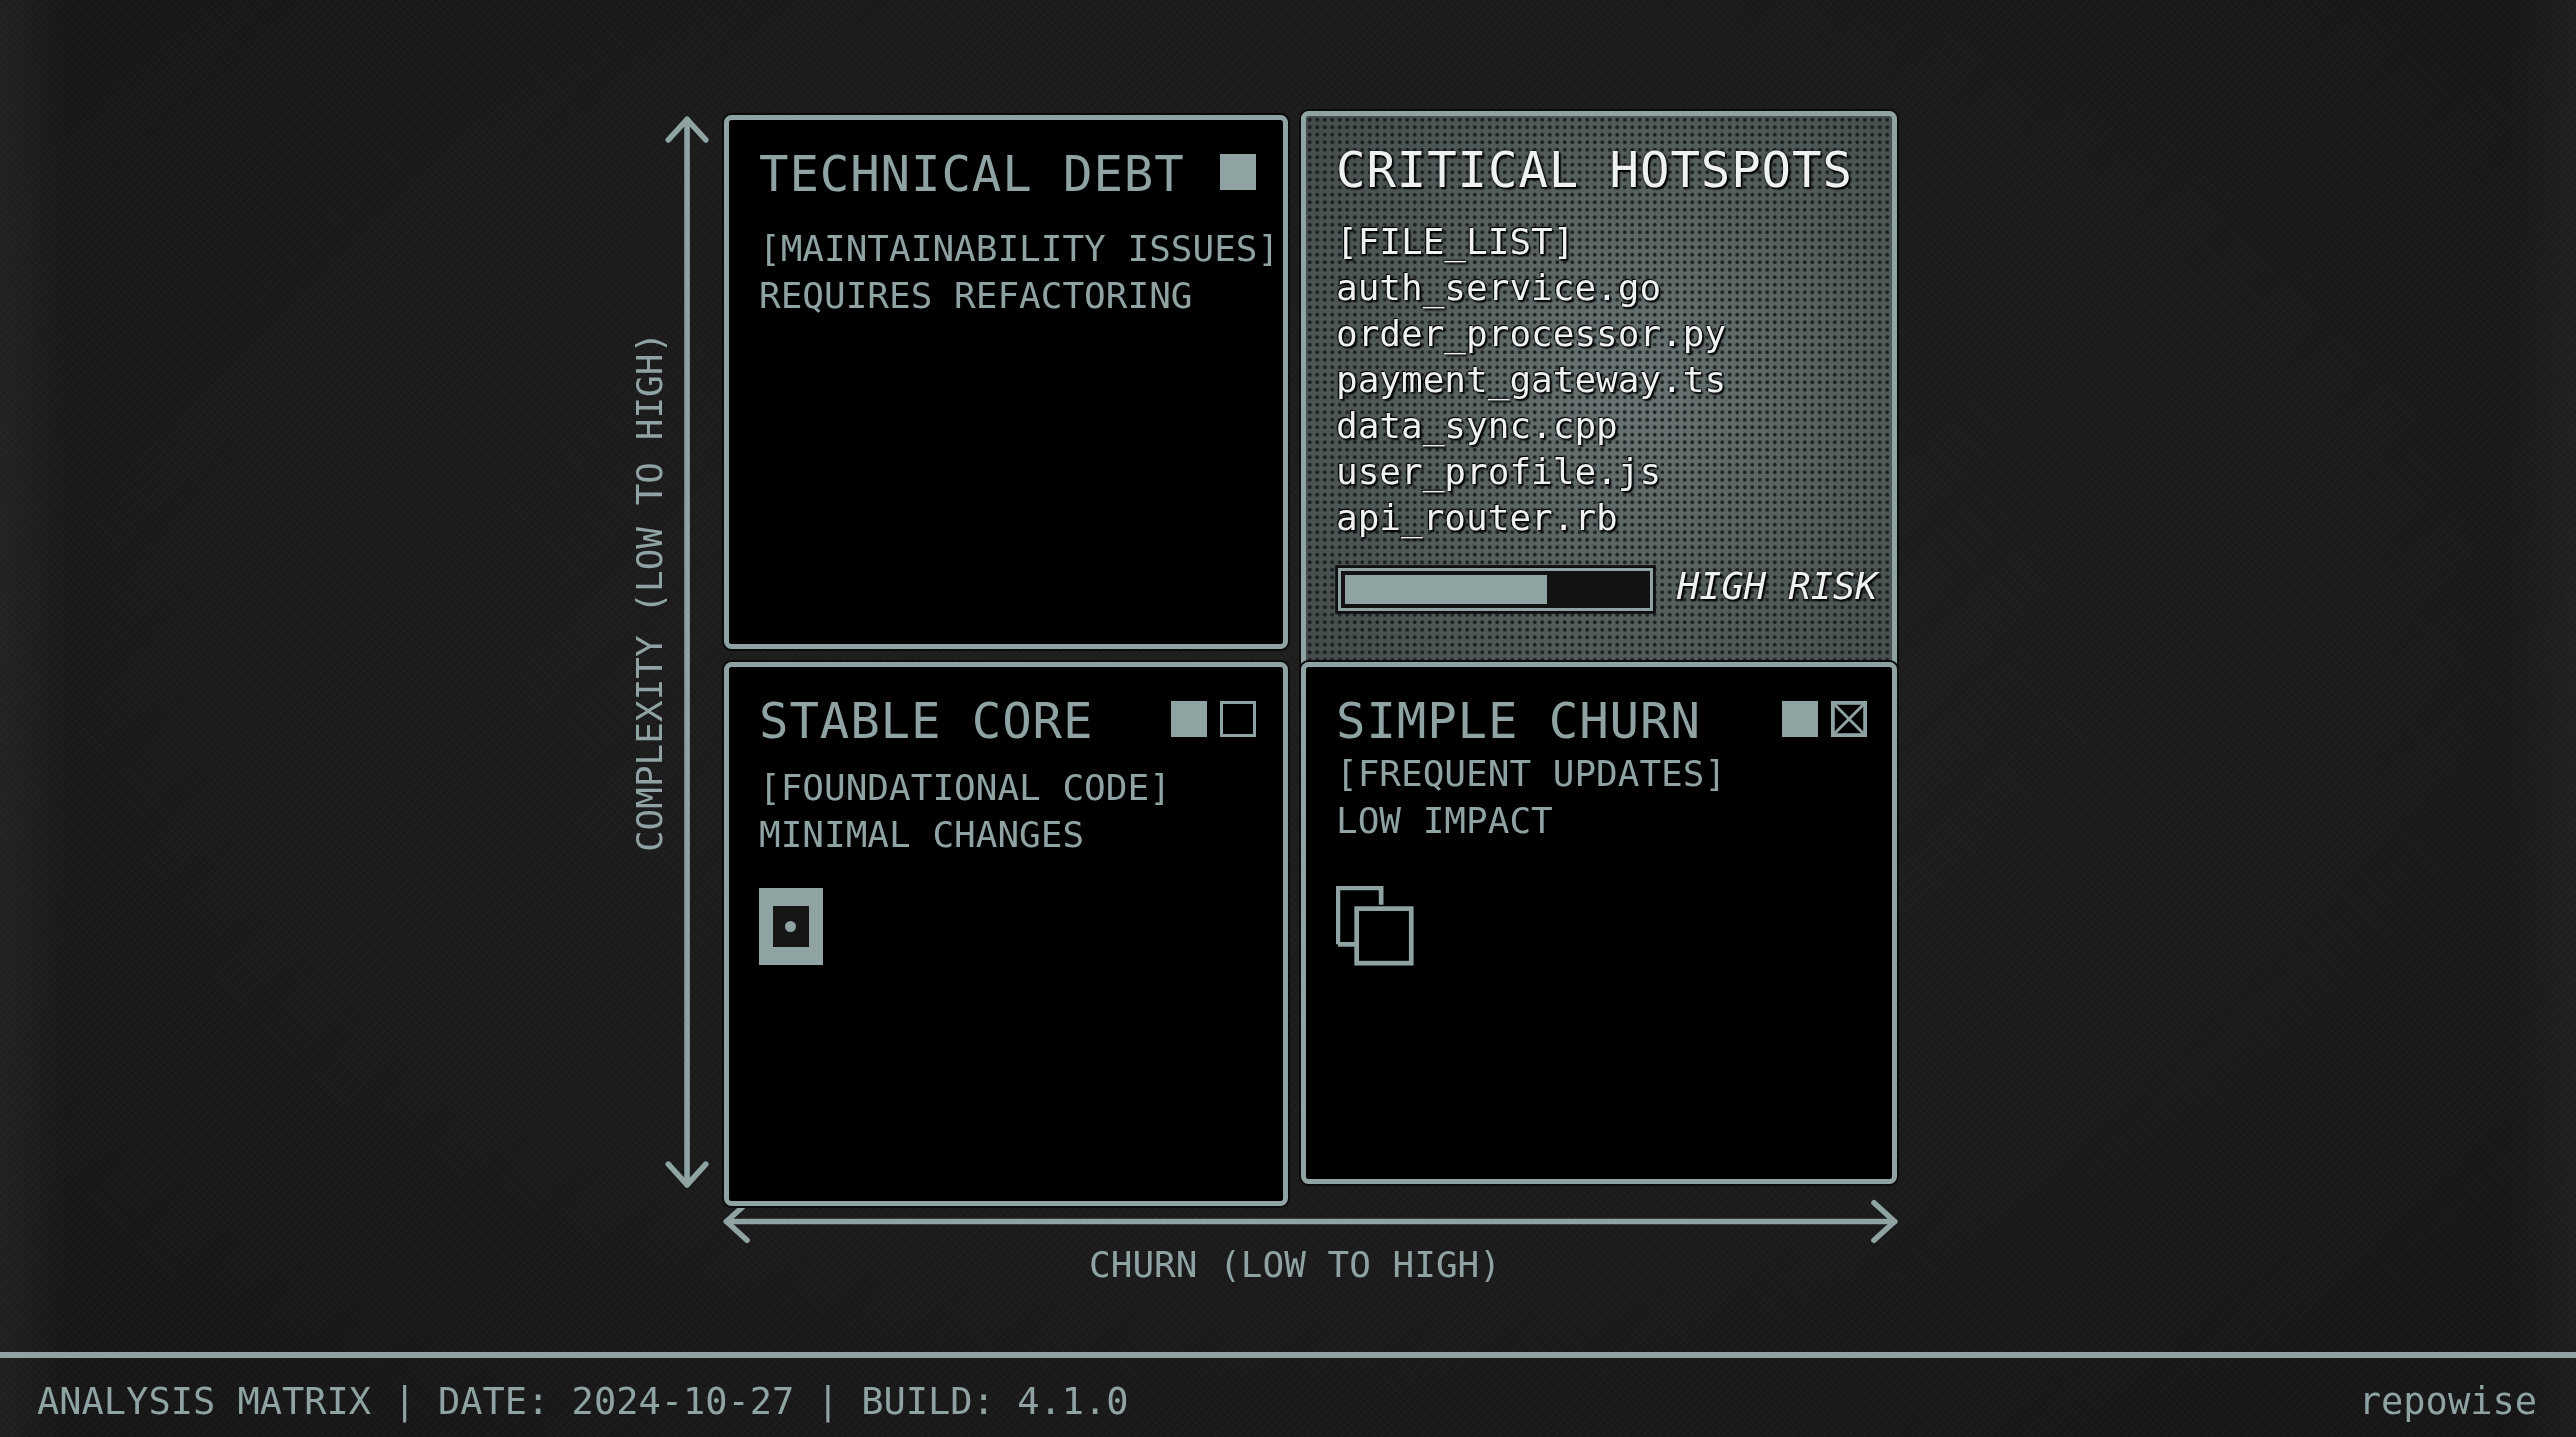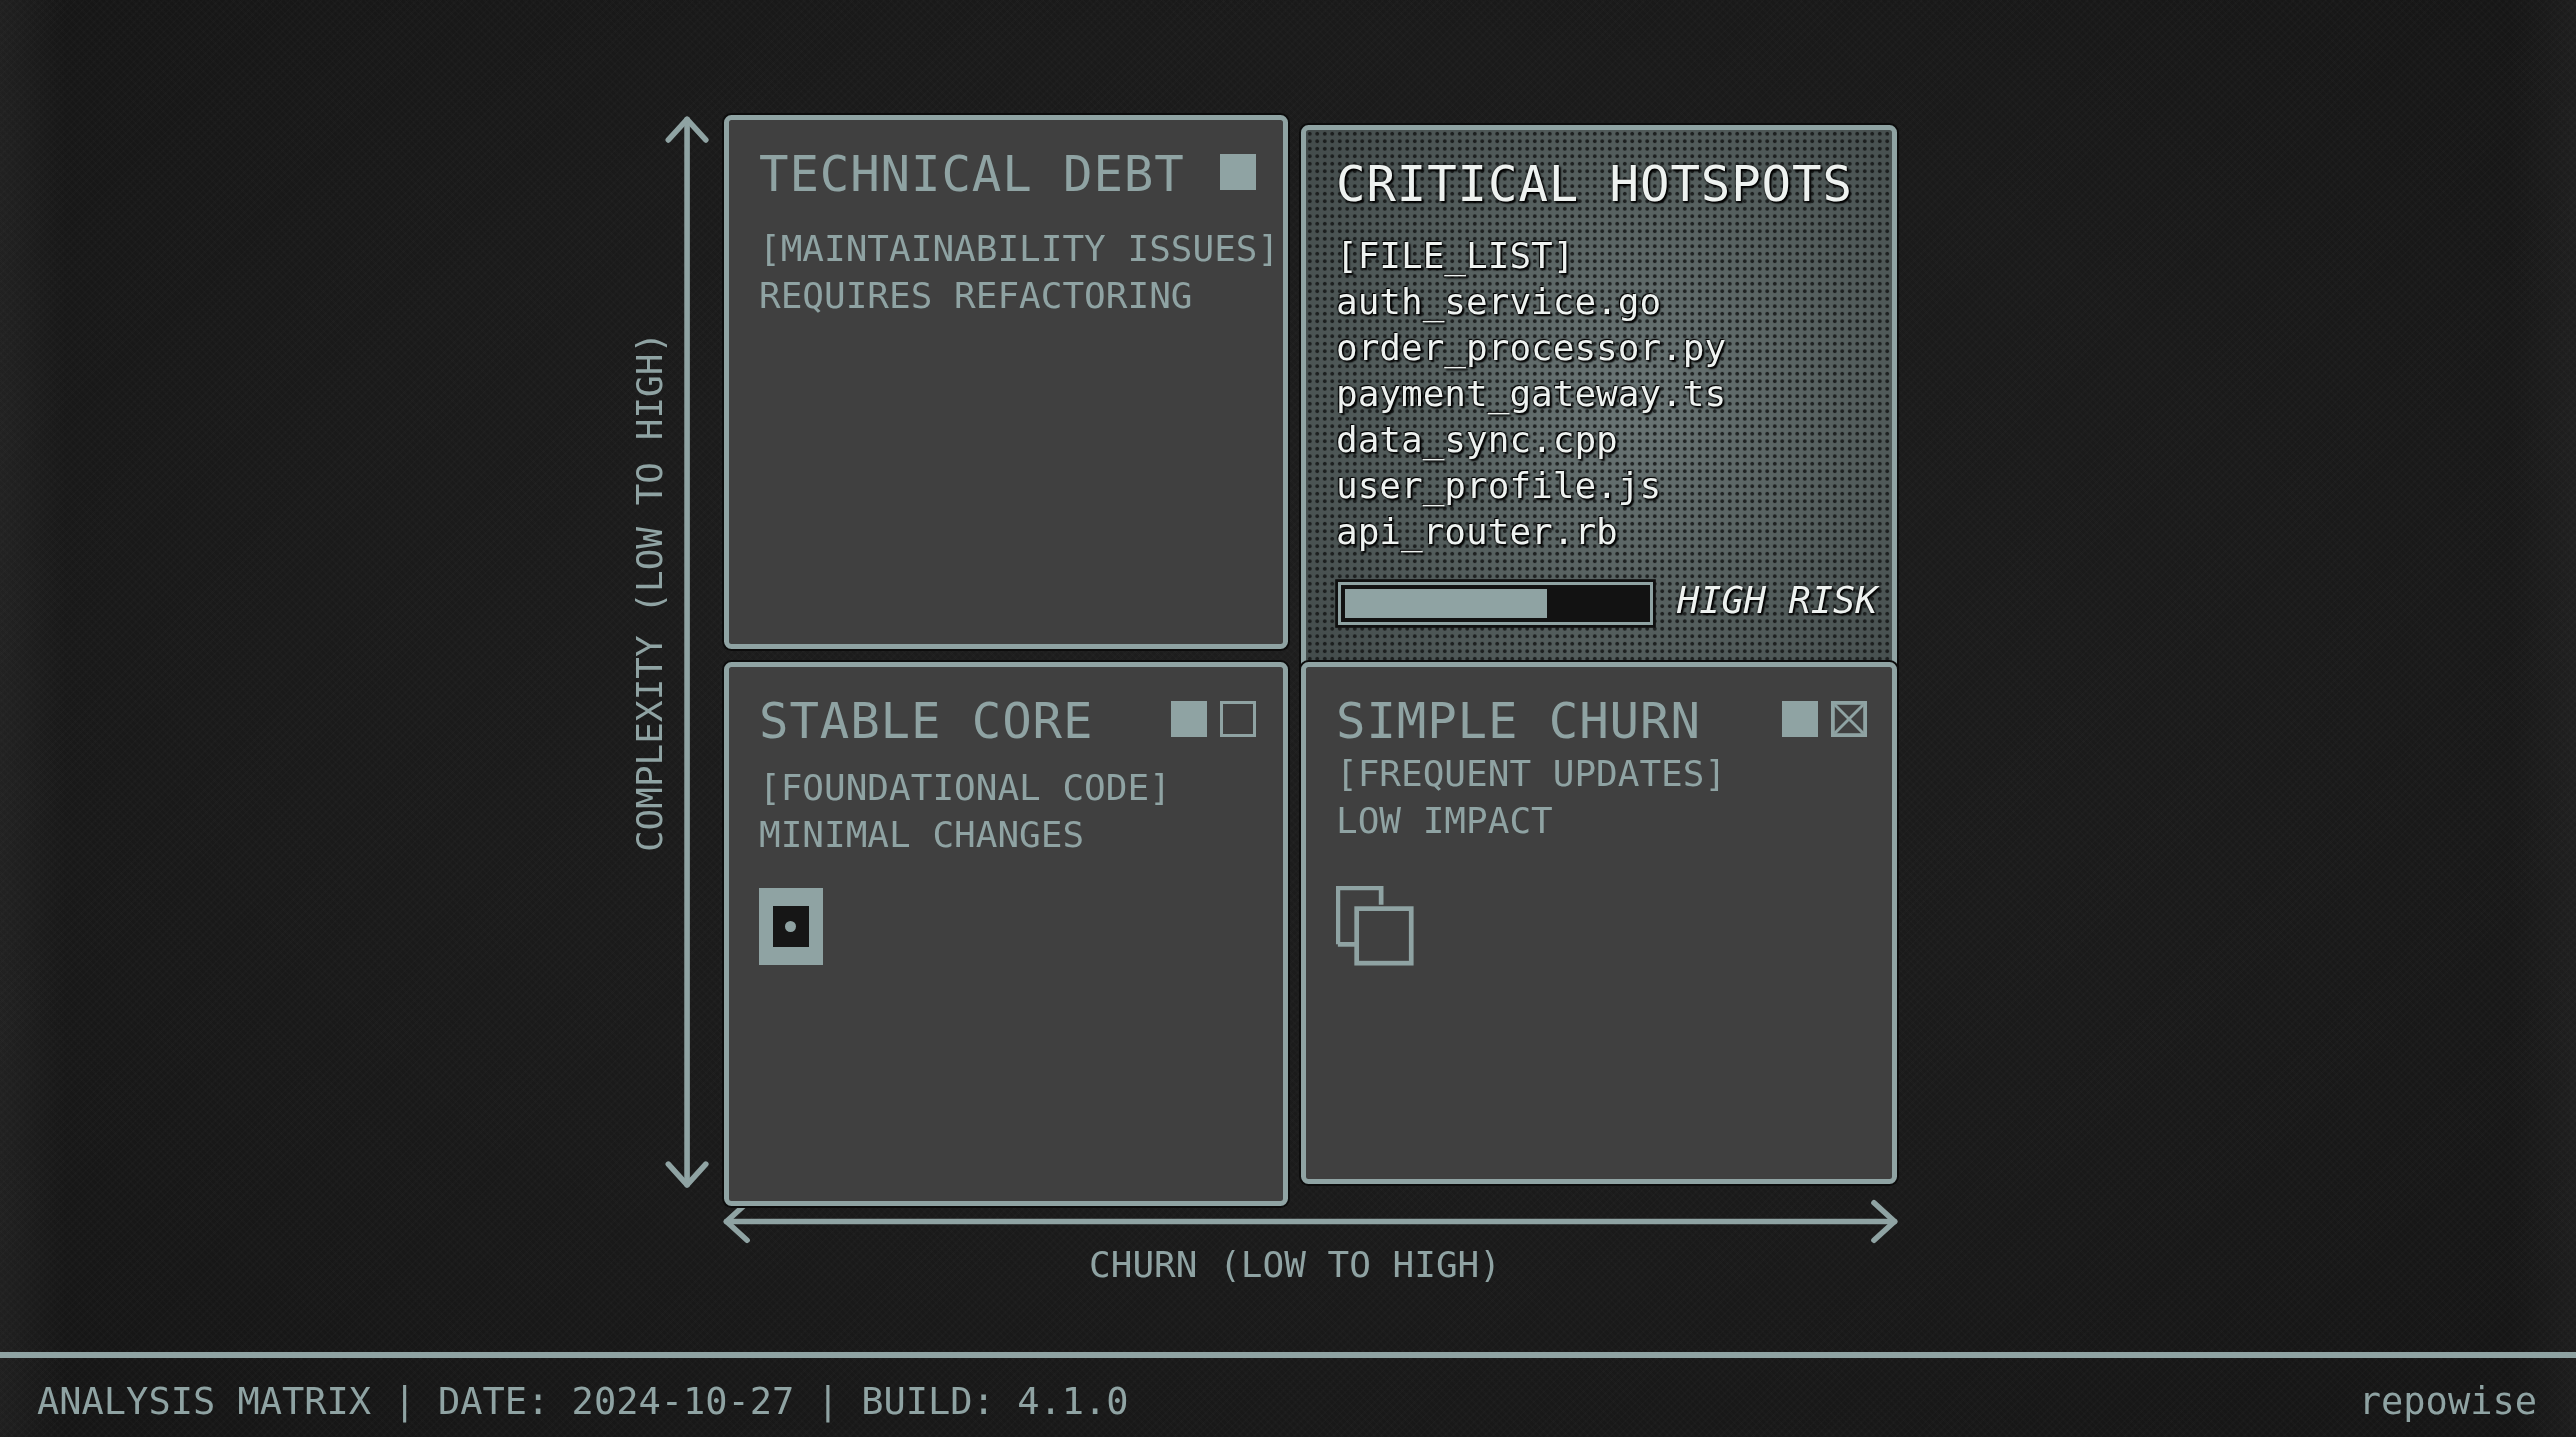--- a/index.html
+++ b/index.html
@@ -29,25 +29,25 @@
   .edge-right {
     position: absolute; right: 0; top: 0; bottom: 0; width: 66px;
     background: linear-gradient(-90deg, rgba(120,120,120,0.08), transparent);
   }
 
   .panel {
     position: absolute;
     box-sizing: border-box;
     border: 5.6px solid #8fa3a3;
     border-radius: 7.5px;
-    background: #404040;
+    background: #000000;
     box-shadow: 0 0 0 1.9px #0c0c0c;
   }
   #p-tl { left: 724px; top: 115px; width: 564px; height: 534px; }
-  #p-tr { left: 1301px; top: 125px; width: 596px; height: 608px;
+  #p-tr { left: 1301px; top: 111px; width: 596px; height: 608px;
           background-color: #4a5252;
           background-image:
             radial-gradient(circle, rgba(20,22,22,0.85) 1.7px, transparent 2.1px),
             radial-gradient(ellipse at 55% 45%, #6b7676 0%, #56605f 45%, #3f4747 100%);
           background-size: 7.5px 7.5px, 100% 100%;
           background-position: 0 0, 0 0; }
   #p-bl { left: 724px; top: 662px; width: 564px; height: 544px; }
   #p-br { left: 1301px; top: 662px; width: 596px; height: 522px; }
 
   .title {

